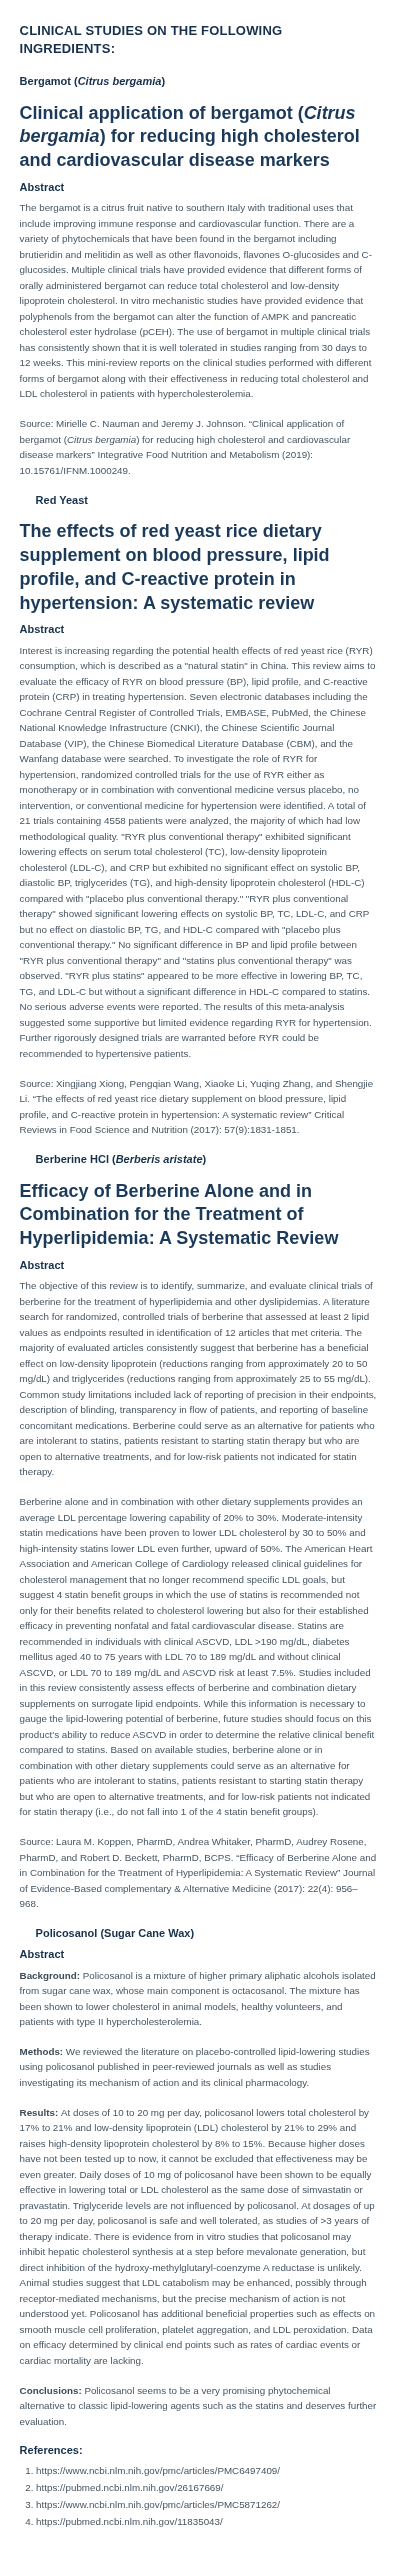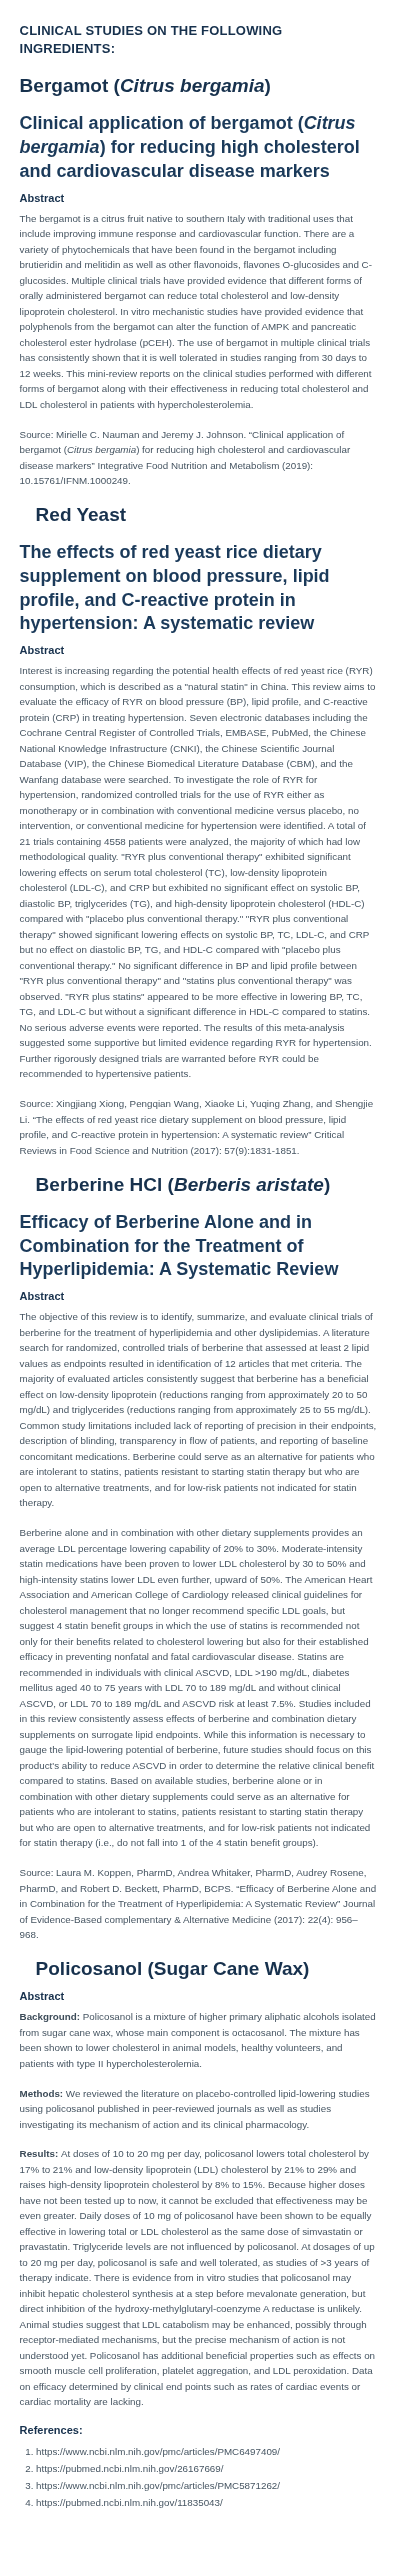--- a/index.html
+++ b/index.html
@@ -16,21 +16,21 @@
   h1 {
     margin: 0 0 8.2px 0;
     font-size: 13px;
     line-height: 1.42;
     font-weight: 700;
     letter-spacing: 0.2px;
     color: #17314d;
   }
   h2 {
     margin: 15.5px 0 0 0;
-    font-size: 19px;
+    font-size: 11px;
     line-height: 1.3;
     font-weight: 700;
     color: #17314d;
   }
   h2 em, h3 em { font-style: italic; }
   h3 {
     margin: 13.4px 0 0 0;
     font-size: 18px;
     line-height: 1.32;
     font-weight: 700;
@@ -95,20 +95,21 @@
     <p class="body">Berberine alone and in combination with other dietary supplements provides an average LDL percentage lowering capability of 20% to 30%. Moderate-intensity statin medications have been proven to lower LDL cholesterol by 30 to 50% and high-intensity statins lower LDL even further, upward of 50%. The American Heart Association and American College of Cardiology released clinical guidelines for cholesterol management that no longer recommend specific LDL goals, but suggest 4 statin benefit groups in which the use of statins is recommended not only for their benefits related to cholesterol lowering but also for their established efficacy in preventing nonfatal and fatal cardiovascular disease. Statins are recommended in individuals with clinical ASCVD, LDL &gt;190 mg/dL, diabetes mellitus aged 40 to 75 years with LDL 70 to 189 mg/dL and without clinical ASCVD, or LDL 70 to 189 mg/dL and ASCVD risk at least 7.5%. Studies included in this review consistently assess effects of berberine and combination dietary supplements on surrogate lipid endpoints. While this information is necessary to gauge the lipid-lowering potential of berberine, future studies should focus on this product's ability to reduce ASCVD in order to determine the relative clinical benefit compared to statins. Based on available studies, berberine alone or in combination with other dietary supplements could serve as an alternative for patients who are intolerant to statins, patients resistant to starting statin therapy but who are open to alternative treatments, and for low-risk patients not indicated for statin therapy (i.e., do not fall into 1 of the 4 statin benefit groups).</p>
     <p class="body">Source: Laura M. Koppen, PharmD, Andrea Whitaker, PharmD, Audrey Rosene, PharmD, and Robert D. Beckett, PharmD, BCPS. “Efficacy of Berberine Alone and in Combination for the Treatment of Hyperlipidemia: A Systematic Review” Journal of Evidence-Based complementary &amp; Alternative Medicine (2017): 22(4): 956–968.</p>
   </section>
 
   <section>
     <h2><span>Policosanol (Sugar Cane Wax)</span></h2>
     <div class="abstract-label">Abstract</div>
     <p class="body"><strong class="plabel">Background: </strong><span>Policosanol is a mixture of higher primary aliphatic alcohols isolated from sugar cane wax, whose main component is octacosanol. The mixture has been shown to lower cholesterol in animal models, healthy volunteers, and patients with type II hypercholesterolemia.</span></p>
     <p class="body"><strong class="plabel">Methods: </strong><span>We reviewed the literature on placebo-controlled lipid-lowering studies using policosanol published in peer-reviewed journals as well as studies investigating its mechanism of action and its clinical pharmacology.</span></p>
     <p class="body"><strong class="plabel">Results: </strong><span>At doses of 10 to 20 mg per day, policosanol lowers total cholesterol by 17% to 21% and low-density lipoprotein (LDL) cholesterol by 21% to 29% and raises high-density lipoprotein cholesterol by 8% to 15%. Because higher doses have not been tested up to now, it cannot be excluded that effectiveness may be even greater. Daily doses of 10 mg of policosanol have been shown to be equally effective in lowering total or LDL cholesterol as the same dose of simvastatin or pravastatin. Triglyceride levels are not influenced by policosanol. At dosages of up to 20 mg per day, policosanol is safe and well tolerated, as studies of &gt;3 years of therapy indicate. There is evidence from in vitro studies that policosanol may inhibit hepatic cholesterol synthesis at a step before mevalonate generation, but direct inhibition of the hydroxy-methylglutaryl-coenzyme A reductase is unlikely. Animal studies suggest that LDL catabolism may be enhanced, possibly through receptor-mediated mechanisms, but the precise mechanism of action is not understood yet. Policosanol has additional beneficial properties such as effects on smooth muscle cell proliferation, platelet aggregation, and LDL peroxidation. Data on efficacy determined by clinical end points such as rates of cardiac events or cardiac mortality are lacking.</span></p>
+    <p class="body"><strong class="plabel">Conclusions: </strong><span>Policosanol seems to be a very promising phytochemical alternative to classic lipid-lowering agents such as the statins and deserves further evaluation.</span></p>
   </section>
 
   <section>
     <div class="abstract-label">References:</div>
     <ol class="refs">
       <li><a>https://www.ncbi.nlm.nih.gov/pmc/articles/PMC6497409/</a></li>
       <li><a>https://pubmed.ncbi.nlm.nih.gov/26167669/</a></li>
       <li><a>https://www.ncbi.nlm.nih.gov/pmc/articles/PMC5871262/</a></li>
       <li><a>https://pubmed.ncbi.nlm.nih.gov/11835043/</a></li>
     </ol>

